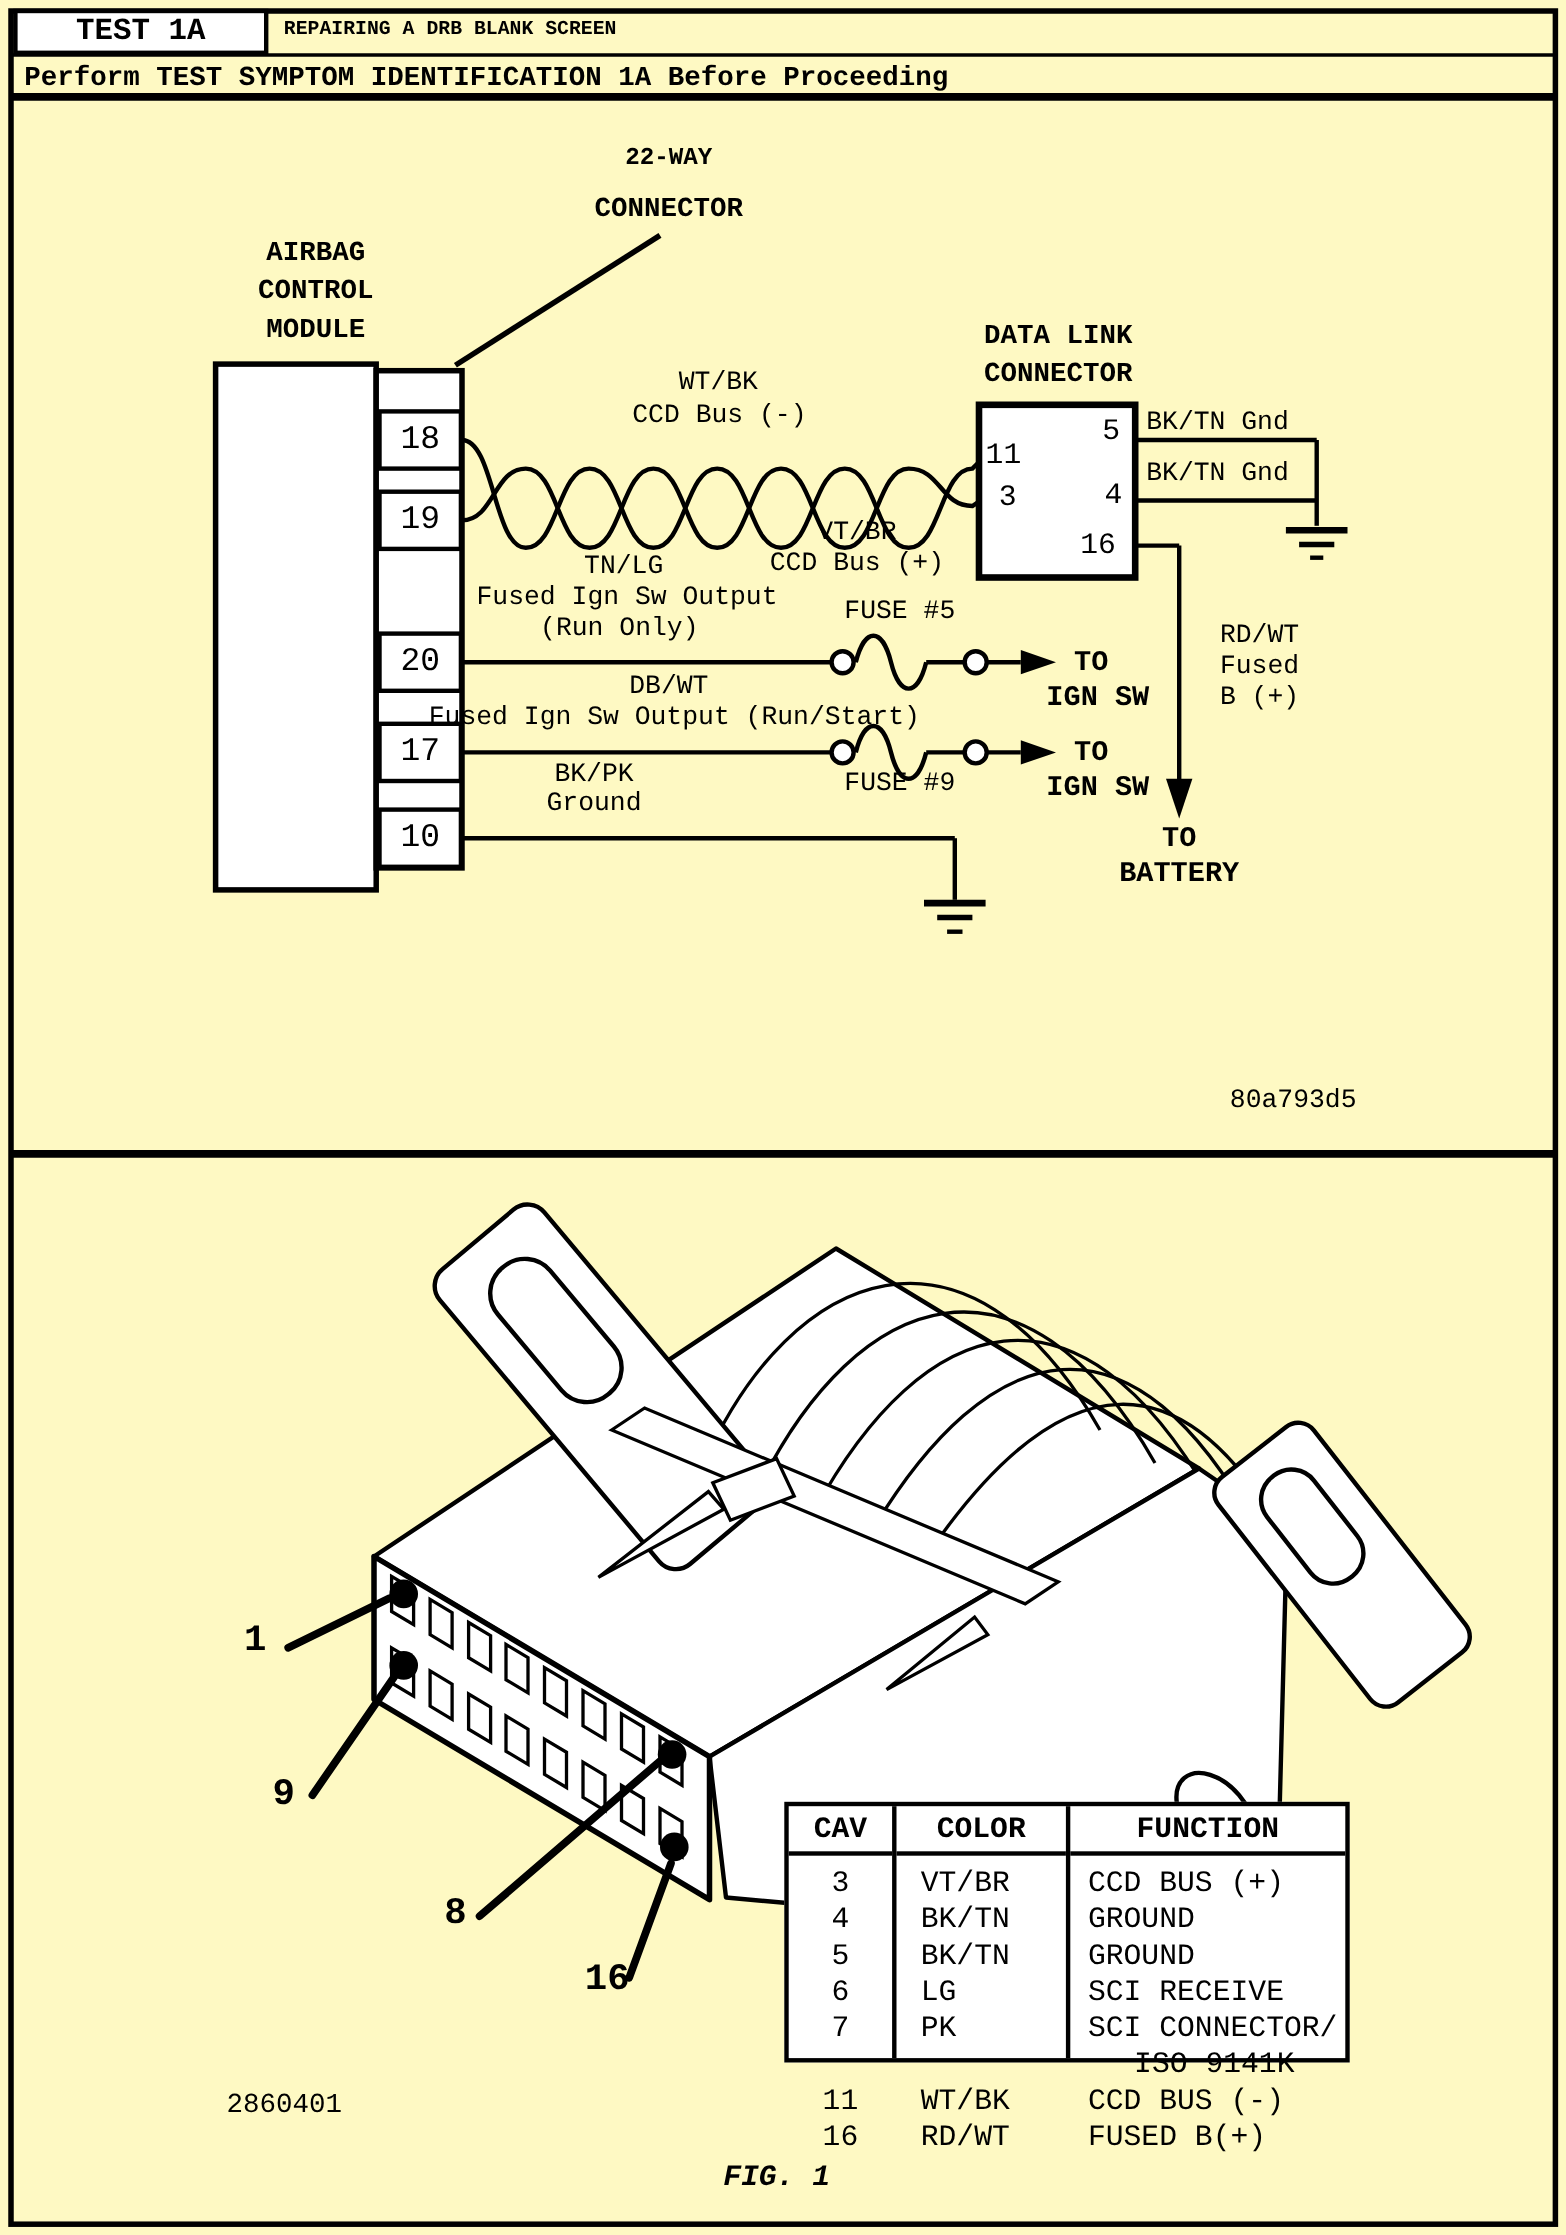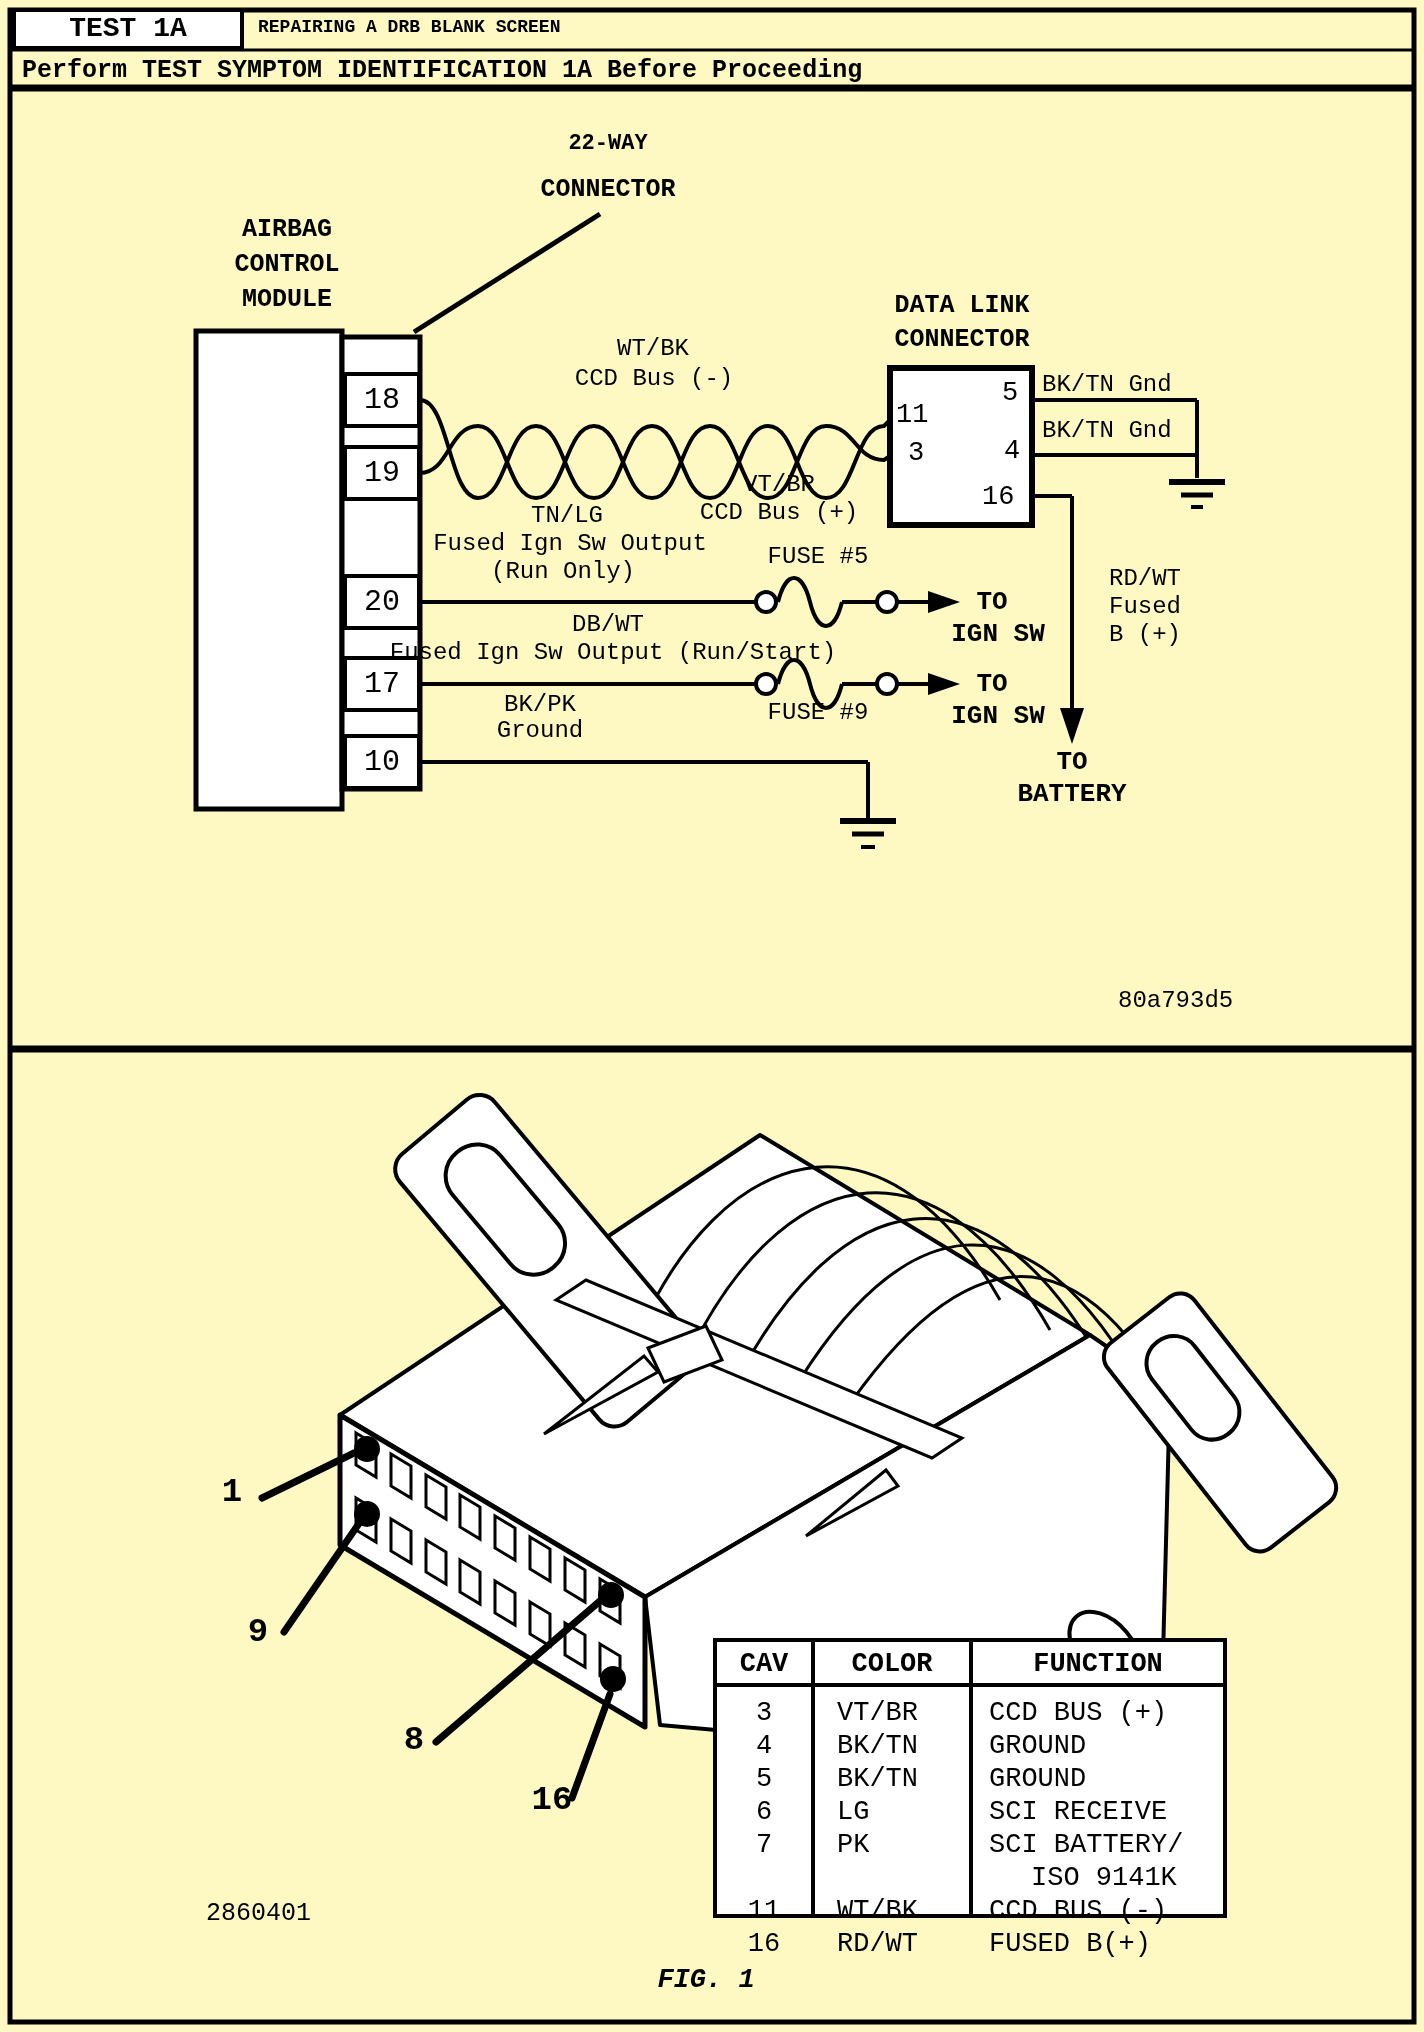--- a/index.html
+++ b/index.html
@@ -7,21 +7,21 @@
         font-family:Liberation Mono, monospace;color:#000}
   svg{position:absolute;left:0;top:0}
   .lb{position:absolute;white-space:nowrap;font-size:24px;line-height:1.1;color:#000}
   .b{font-weight:700}
   .i{font-style:italic}
   .c{transform:translateX(-50%)}
   .pn{position:absolute;width:74px;height:52px;display:flex;align-items:center;justify-content:center;
       font-size:30px;}
   .dlcpin{position:absolute;font-size:27px}
   
-  #pintable{position:absolute;left:713px;top:1638px;width:514px;height:280px;
+  #pintable{position:absolute;left:713px;top:1638px;width:514px;height:237px;
             border:4px solid #000;box-sizing:border-box;display:flex;background:#fff}
   .t-col{height:100%;box-sizing:border-box}
   .t-col.sep{border-right:4px solid #000}
   .t-h{height:45px;line-height:45px;border-bottom:4px solid #000;text-align:center;
        font-weight:700;font-size:27px;box-sizing:border-box}
   .t-body{padding-top:10px}
   .t-cell{height:33px;line-height:33px;font-size:27px}
   .col-cav .t-cell{text-align:center}
   .col-color .t-cell{padding-left:22px}
   .col-func .t-cell{padding-left:16px}
@@ -271,21 +271,21 @@
         <div class="t-cell">RD/WT</div>
       </div>
     </div>
     <div class="t-col col-func" style="width:250px">
       <div class="t-h">FUNCTION</div>
       <div class="t-body">
         <div class="t-cell">CCD BUS (+)</div>
         <div class="t-cell">GROUND</div>
         <div class="t-cell">GROUND</div>
         <div class="t-cell">SCI RECEIVE</div>
-        <div class="t-cell">SCI BATTERY/</div>
+        <div class="t-cell">SCI CONNECTOR/</div>
         <div class="t-cell indent">ISO 9141K</div>
         <div class="t-cell">CCD BUS (-)</div>
         <div class="t-cell">FUSED B(+)</div>
       </div>
     </div>
   </div>
 
 </div>
 
 </body></html>

